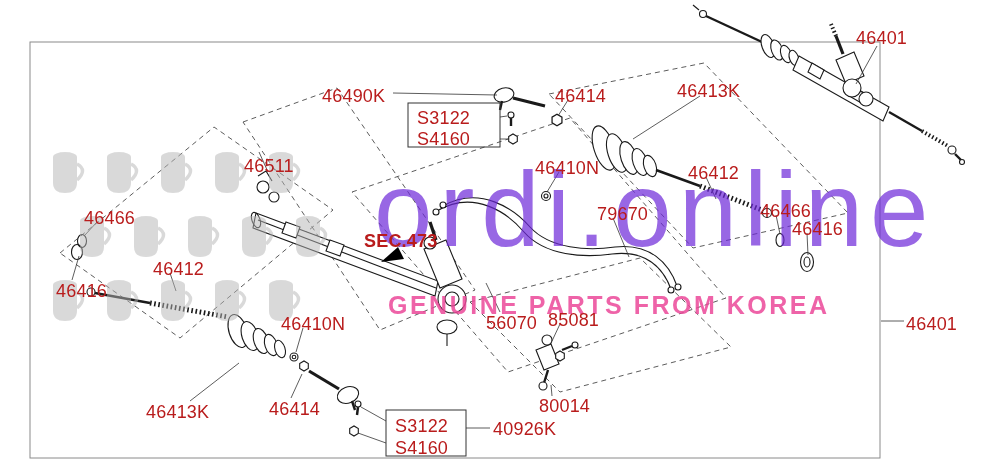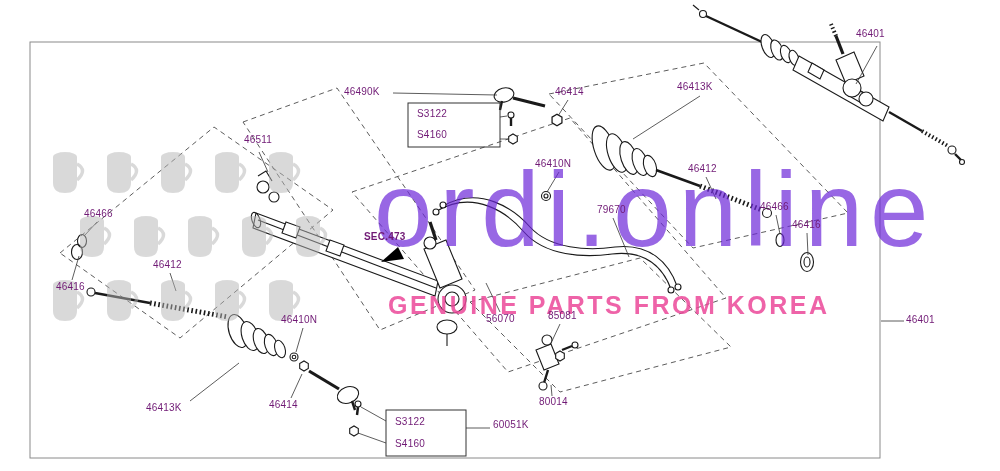--- a/index.html
+++ b/index.html
@@ -14,21 +14,21 @@
   .sb{stroke:#1a1a1a;fill:none;stroke-width:2.4;}
   .rod{stroke:#1a1a1a;fill:none;stroke-width:3.2;}
   .thread{stroke:#1a1a1a;fill:none;stroke-width:5;stroke-dasharray:1.6 2.6;}
   .thread4{stroke:#1a1a1a;fill:none;stroke-width:4;stroke-dasharray:1.5 2.4;}
   .ld{stroke:#333;fill:none;stroke-width:.8;}
   .dash{stroke:#4a4a4a;stroke-width:.9;fill:none;stroke-dasharray:5 4;}
   .bx{stroke:#333;fill:none;stroke-width:1;}
   .border{stroke:#8a8a8a;fill:none;stroke-width:1;}
   .blk{fill:#000;stroke:none;}
   
-  .lbl{position:absolute;font-size:10px;color:#701a75;white-space:nowrap;z-index:3;letter-spacing:.2px;}
+  .lbl{position:absolute;font-size:18px;color:#b91c1c;white-space:nowrap;z-index:3;letter-spacing:.2px;}
   .lbl.bold{font-weight:700;text-align:center;}
   
   .wm-text{position:absolute;left:374px;top:150px;font-size:105px;letter-spacing:7px;
     color:#6d28d9;opacity:.7;z-index:2;white-space:nowrap;pointer-events:none;}
   .wm-tag{position:absolute;left:388px;top:291px;font-size:25px;font-weight:700;letter-spacing:2.5px;
     color:#ec4899;opacity:.85;z-index:2;white-space:nowrap;pointer-events:none;}
   .wm-layer{z-index:2;pointer-events:none;}
   .wm{opacity:.5;}
 </style>
 </head>
@@ -213,39 +213,39 @@
       <use href="#wm-icon" class="wm" x="102" y="278"></use>
       <use href="#wm-icon" class="wm" x="156" y="278"></use>
       <use href="#wm-icon" class="wm" x="210" y="278"></use>
       <use href="#wm-icon" class="wm" x="264" y="278"></use>
     </g>
   </svg>
   <div class="wm-text">ordi.online</div>
   <div class="wm-tag">GENUINE PARTS FROM KOREA</div>
 
   <div class="lbl" style="left:856px;top:28px">46401</div>
-  <div class="lbl" style="left:344px;top:86px">46490K</div>
+  <div class="lbl" style="left:322px;top:86px">46490K</div>
   <div class="lbl" style="left:417px;top:108px">S3122</div>
   <div class="lbl" style="left:417px;top:129px">S4160</div>
   <div class="lbl" style="left:555px;top:86px">46414</div>
   <div class="lbl" style="left:677px;top:81px">46413K</div>
-  <div class="lbl" style="left:244px;top:134px">46511</div>
+  <div class="lbl" style="left:244px;top:156px">46511</div>
   <div class="lbl" style="left:535px;top:158px">46410N</div>
   <div class="lbl" style="left:688px;top:163px">46412</div>
   <div class="lbl" style="left:597px;top:204px">79670</div>
   <div class="lbl" style="left:760px;top:201px">46466</div>
   <div class="lbl" style="left:792px;top:219px">46416</div>
   <div class="lbl" style="left:84px;top:208px">46466</div>
   <div class="lbl" style="left:153px;top:259px">46412</div>
   <div class="lbl" style="left:56px;top:281px">46416</div>
   <div class="lbl bold" style="left:364px;top:231px">SEC.473</div>
   <div class="lbl" style="left:281px;top:314px">46410N</div>
   <div class="lbl" style="left:486px;top:313px">56070</div>
   <div class="lbl" style="left:548px;top:310px">85081</div>
   <div class="lbl" style="left:146px;top:402px">46413K</div>
   <div class="lbl" style="left:269px;top:399px">46414</div>
   <div class="lbl" style="left:395px;top:416px">S3122</div>
   <div class="lbl" style="left:395px;top:438px">S4160</div>
-  <div class="lbl" style="left:493px;top:419px">60051K</div>
+  <div class="lbl" style="left:493px;top:419px">40926K</div>
   <div class="lbl" style="left:539px;top:396px">80014</div>
   <div class="lbl" style="left:906px;top:314px">46401</div>
 
 </div>
 
 </body></html>

